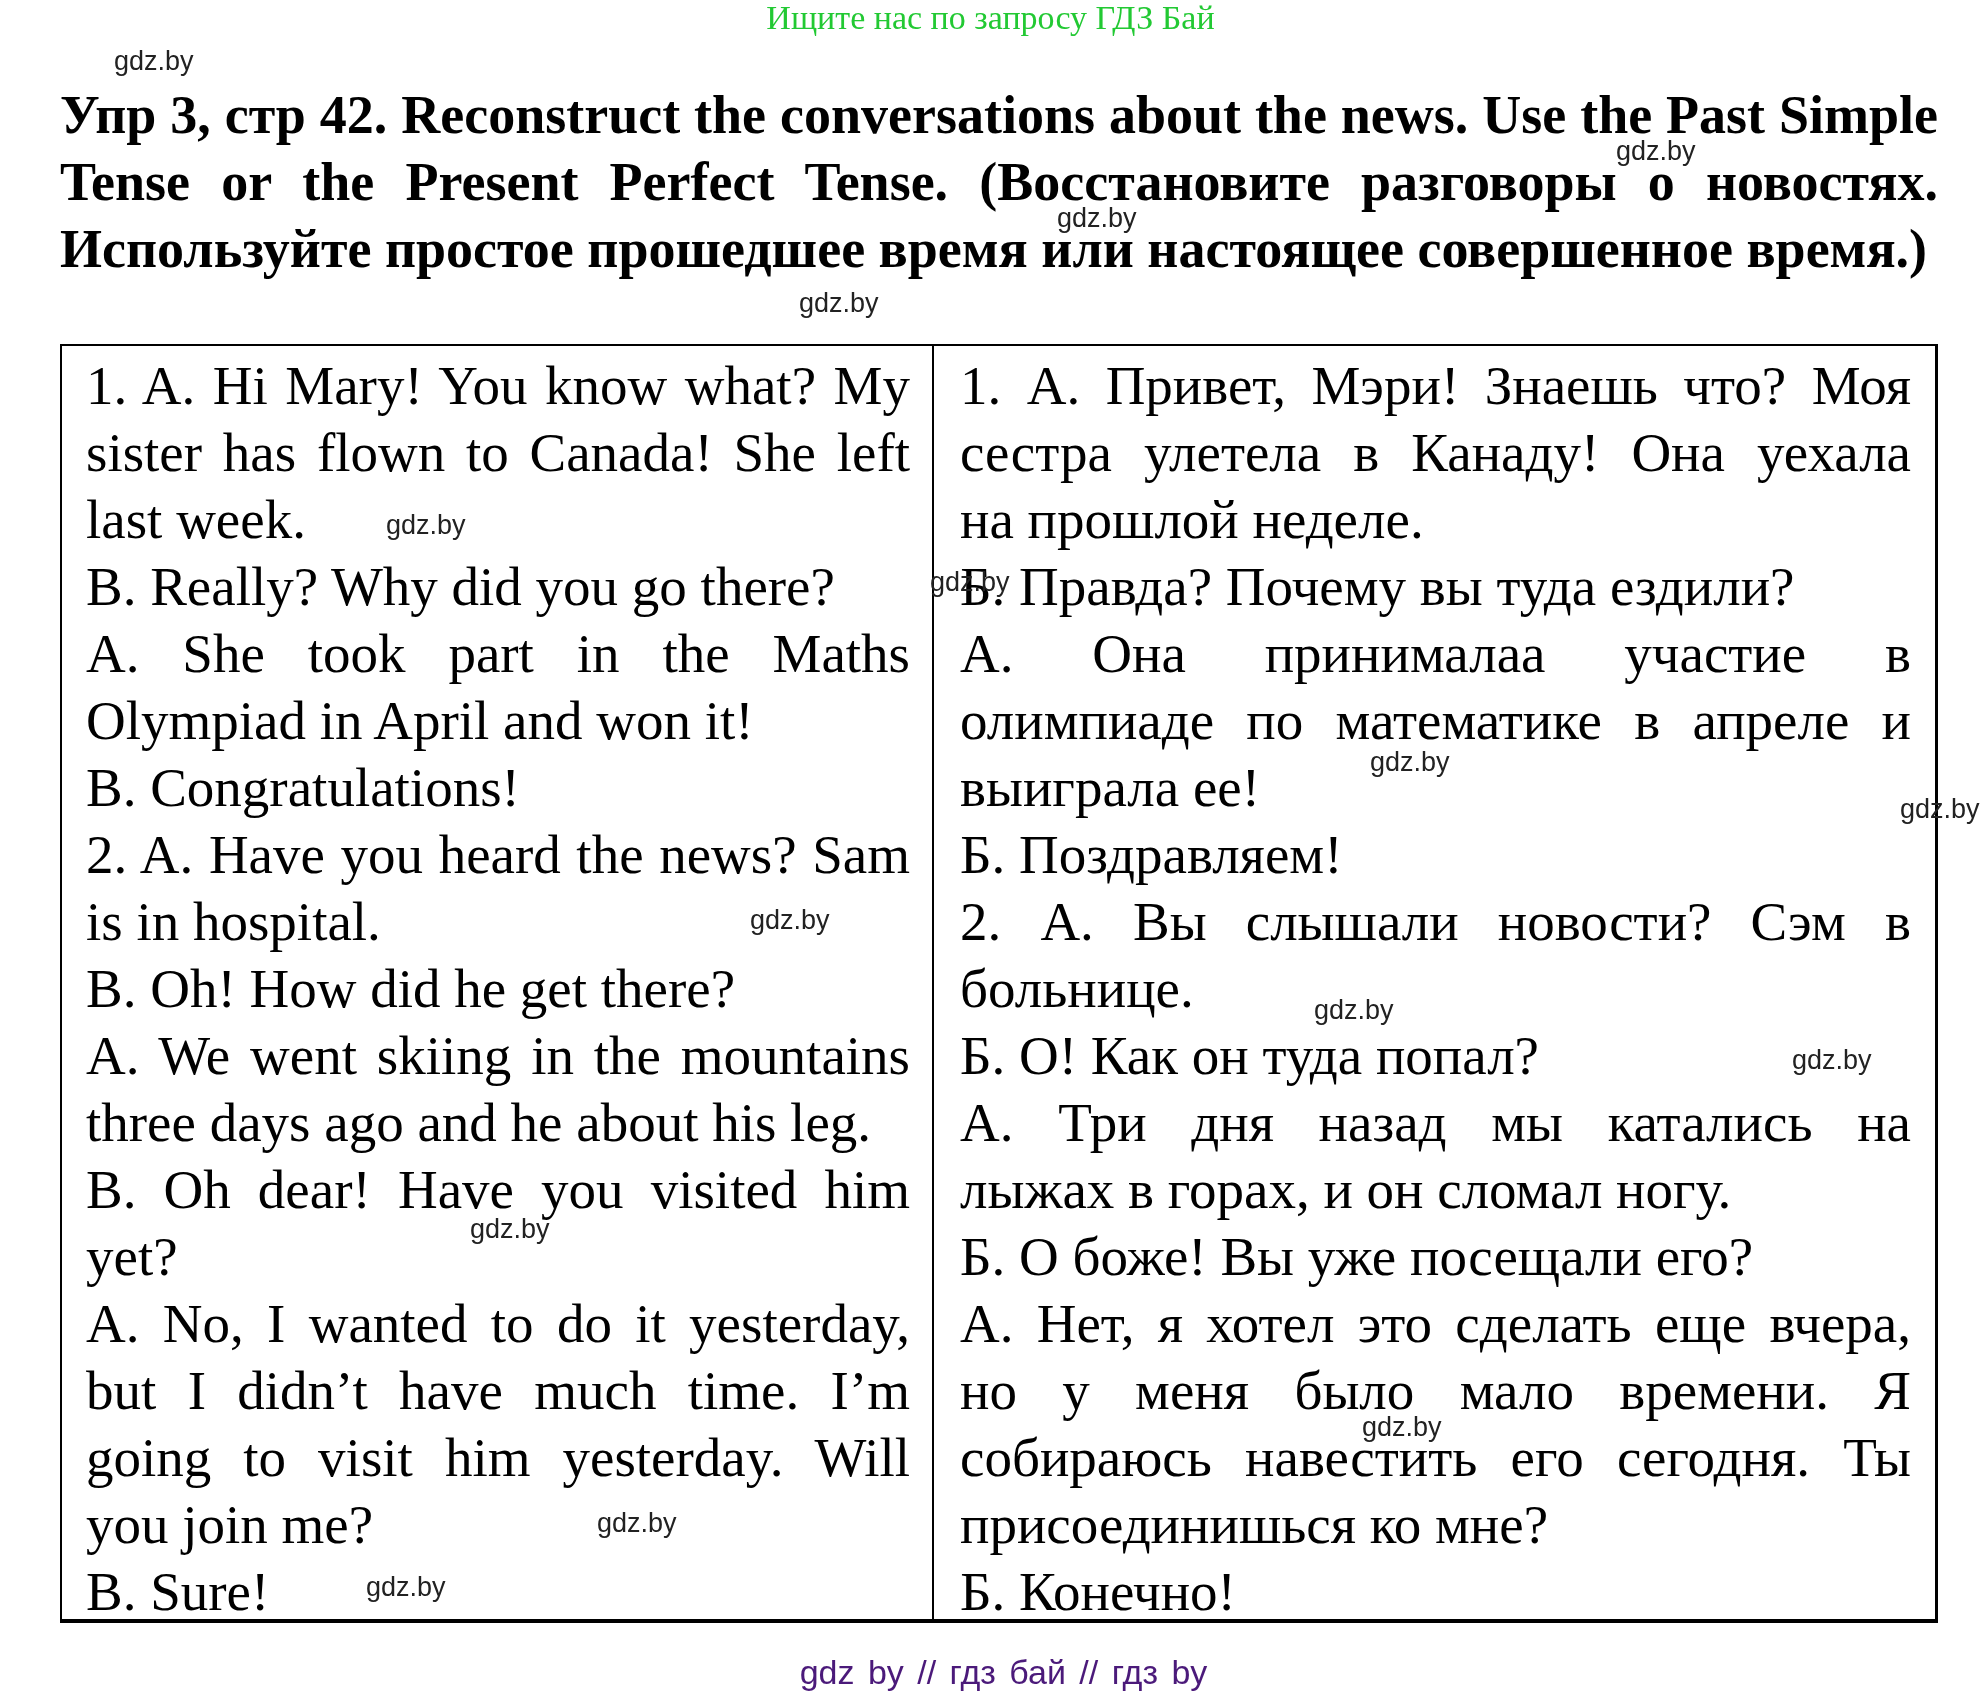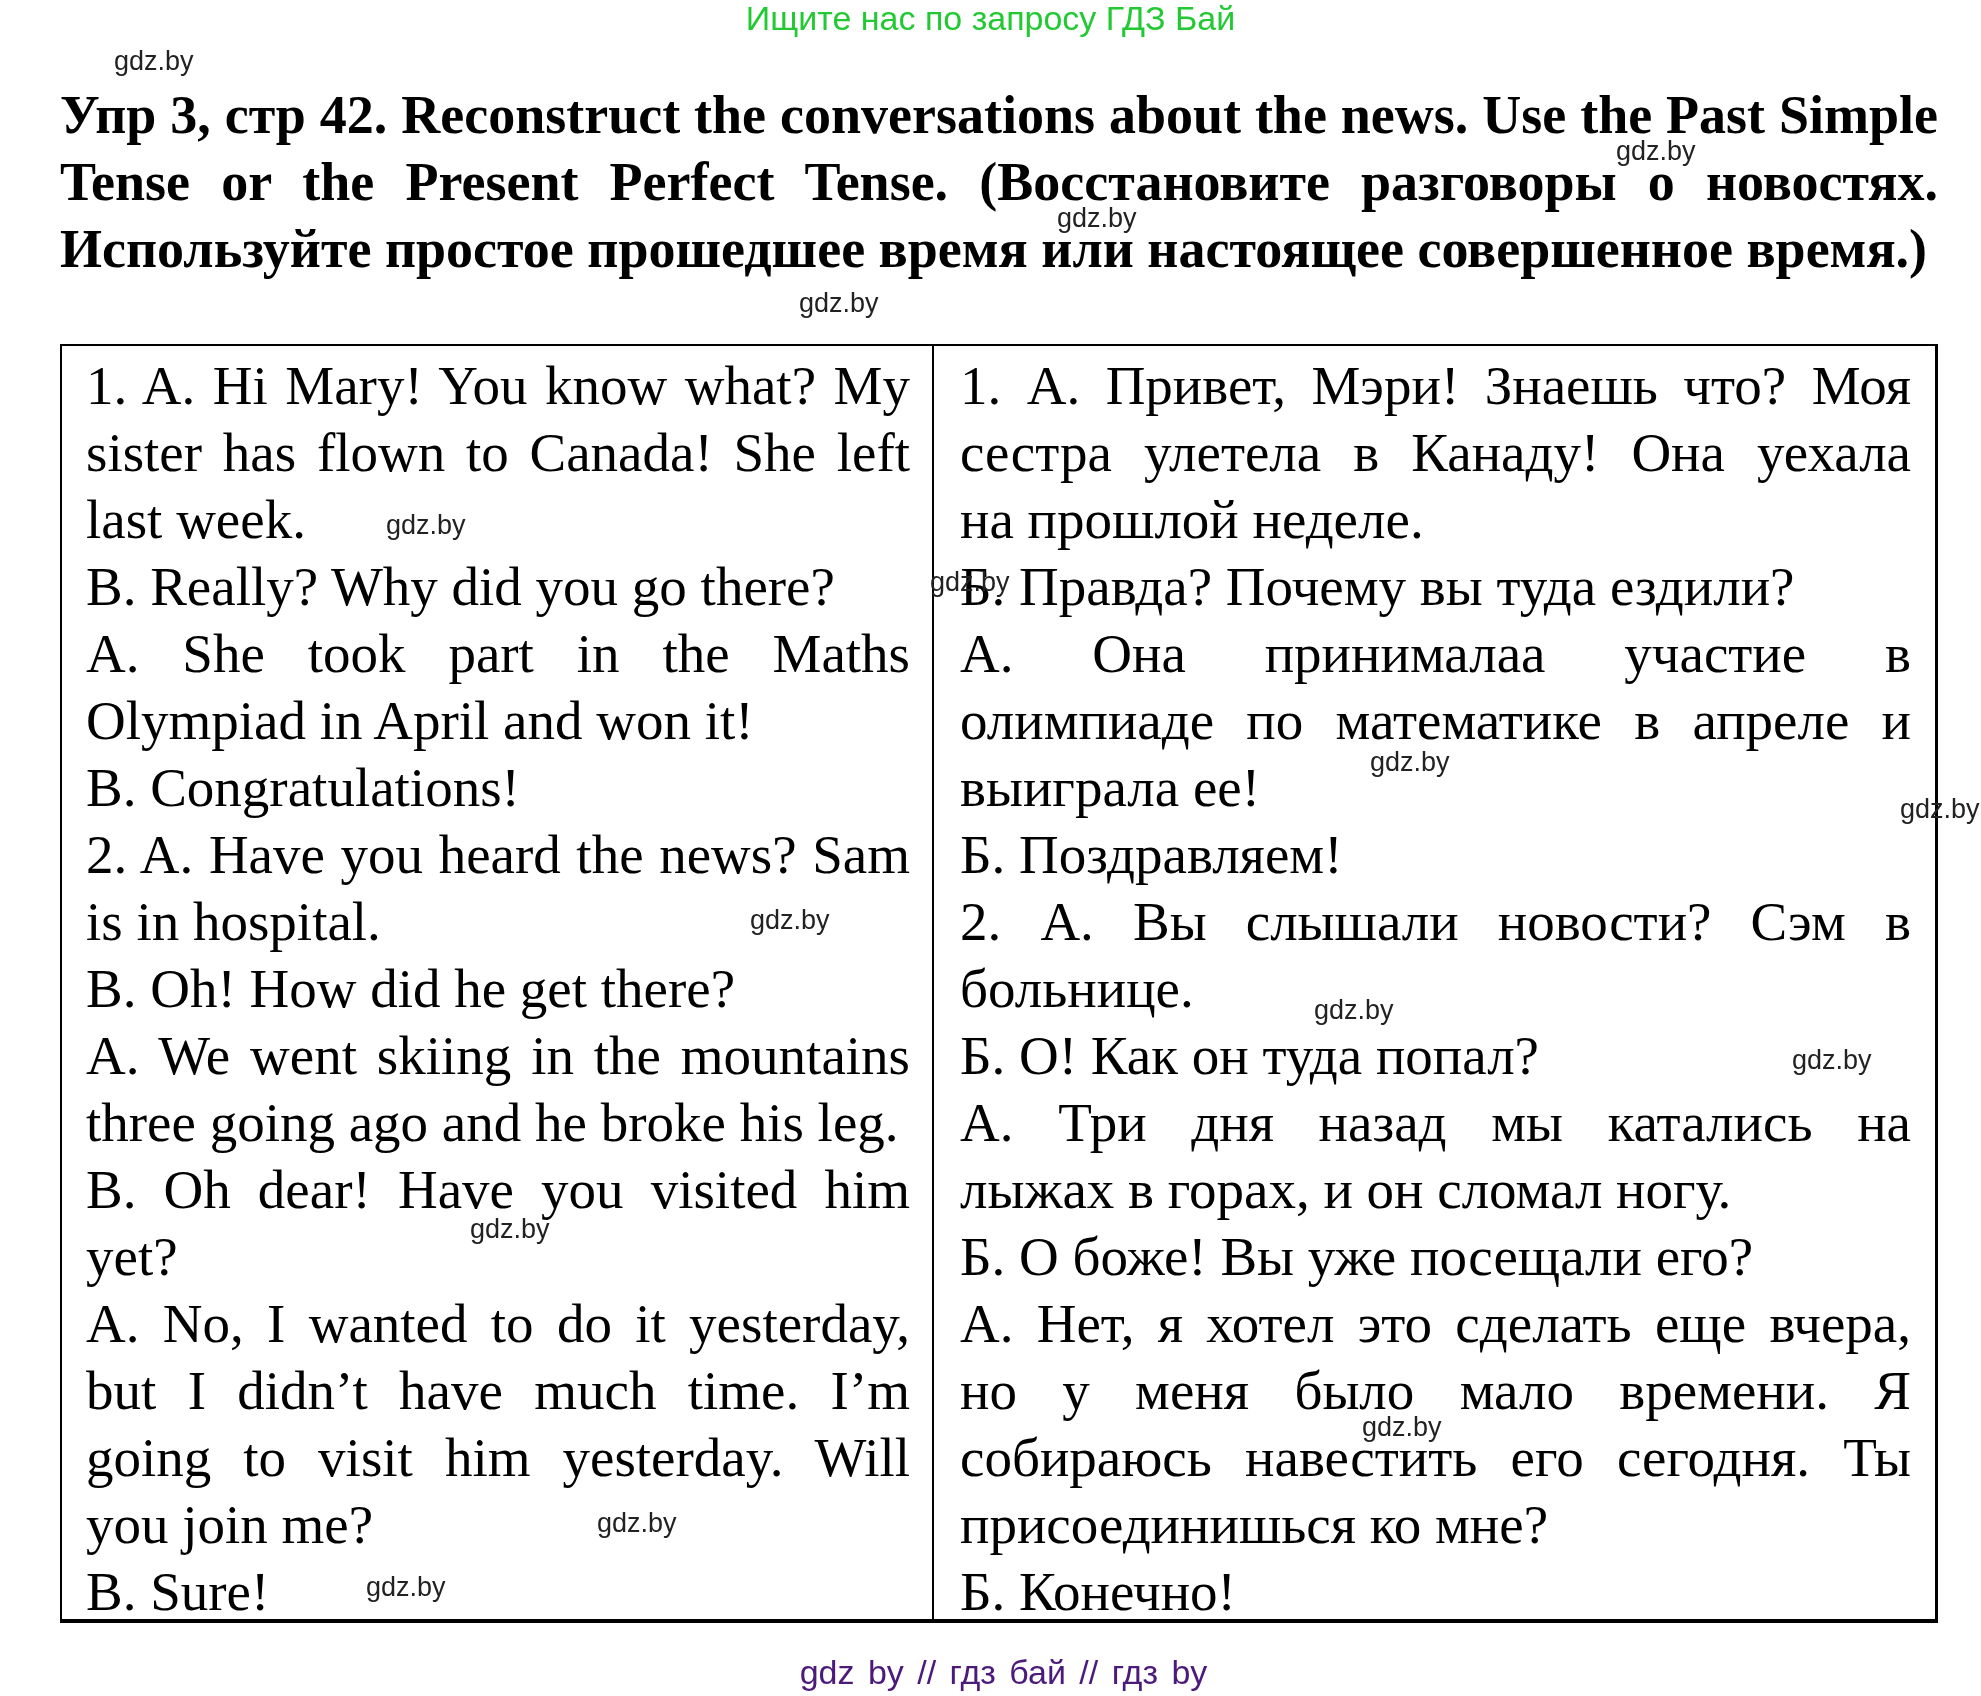--- a/index.html
+++ b/index.html
@@ -1,19 +1,19 @@
 <!DOCTYPE html>
 <html><head>
 <meta charset="utf-8">
 <style>
   html, body { margin: 0; padding: 0; background: #ffffff; }
   body { width: 1981px; height: 1696px; position: relative; overflow: hidden; }
   .banner {
     position: absolute; left: 0; top: 0; width: 1981px; text-align: center;
-    font-family: Liberation Sans, sans-serif; font-size: 34px; line-height: 36px;
+    font-family: Liberation Serif, serif; font-size: 34px; line-height: 36px;
     color: #22c933; top: 0px;
   }
   .title {
     position: absolute; left: 60px; top: 82px; width: 1878px;
     font-family: "Liberation Serif", serif; font-weight: bold;
     font-size: 54px; line-height: 67px; color: #000;
     text-align: justify; text-align-last: left; margin: 0;
   }
   .table {
     position: absolute; left: 60px; top: 344px; width: 1878px; height: 1279px;
@@ -52,21 +52,21 @@
       <span class="line">sister has flown to Canada!  She left</span>
       <span class="line last">last week.</span>
       <span class="line last">B. Really? Why did you go there?</span>
       <span class="line">A. She took part in the Maths</span>
       <span class="line last">Olympiad in April and won it!</span>
       <span class="line last">B. Congratulations!</span>
       <span class="line">2. A. Have you heard the news? Sam</span>
       <span class="line last">is in hospital.</span>
       <span class="line last">B. Oh! How did he get there?</span>
       <span class="line">A. We went skiing in the mountains</span>
-      <span class="line last">three going ago and he broke his leg.</span>
+      <span class="line last">three days ago and he about his leg.</span>
       <span class="line">B. Oh dear! Have you visited him</span>
       <span class="line last">yet?</span>
       <span class="line">A. No, I wanted to do it yesterday,</span>
       <span class="line">but I didn’t have much time. I’m</span>
       <span class="line">going to visit him yesterday. Will</span>
       <span class="line last">you join me?</span>
       <span class="line last">B. Sure!</span>
     </div>
   <div class="col col-right" id="col-ru">
       <span class="line">1. А. Привет, Мэри! Знаешь что? Моя</span>

